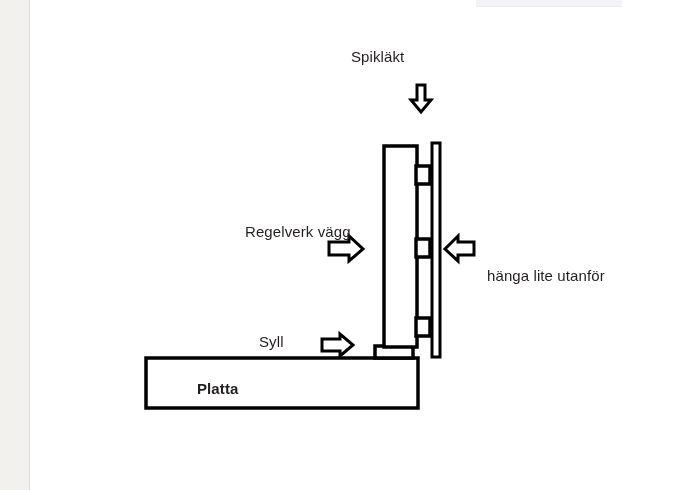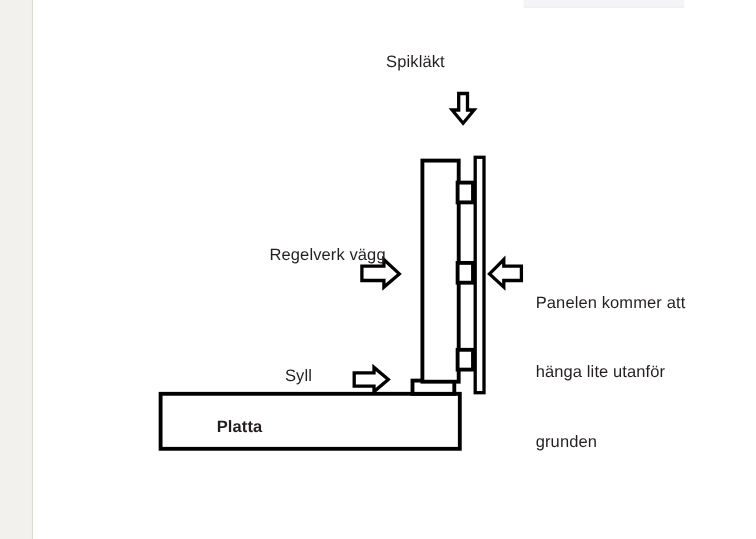--- a/index.html
+++ b/index.html
@@ -82,18 +82,16 @@
 
   <div class="label" id="label-spiklakt">Spikläkt</div>
 
   <div class="label" id="label-regelverk">Regelverk vägg</div>
 
   <div class="label" id="label-syll">Syll</div>
 
   <div class="label" id="label-platta">Platta</div>
 
   <div class="label" id="label-panel">
-    <span class="panel-line">Panelen kommer att</span>
     <span class="panel-line">hänga lite utanför</span>
-    <span class="panel-line">grunden</span>
   </div>
 
 </div>
 
 </body></html>

